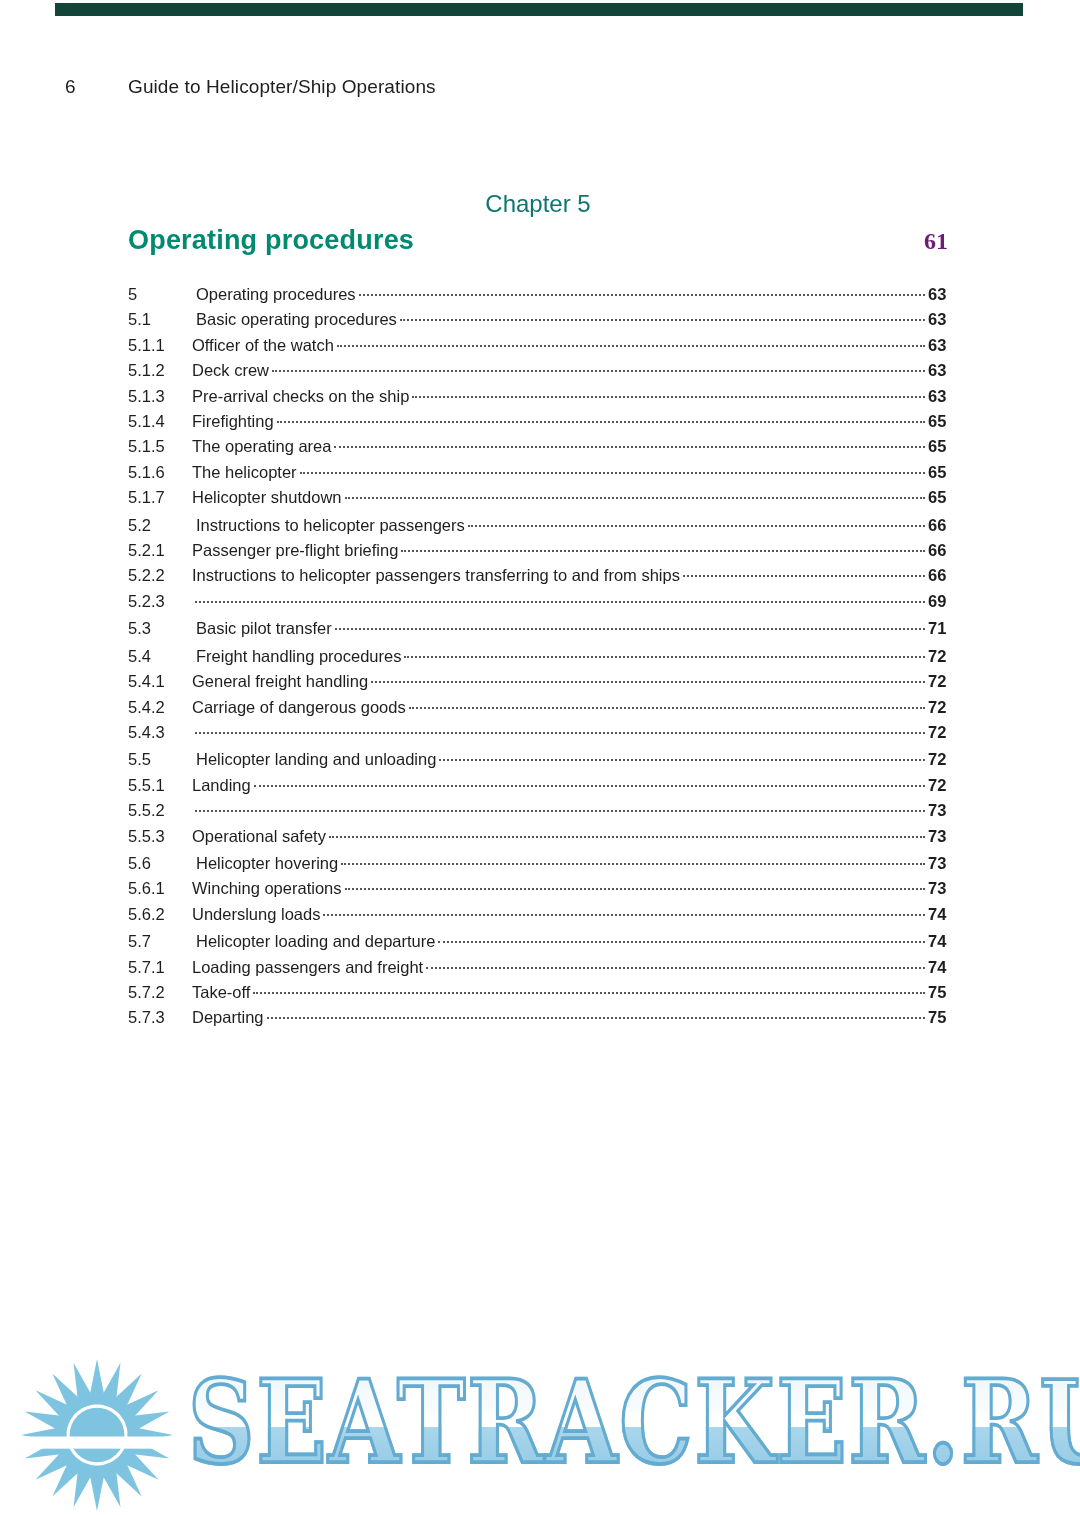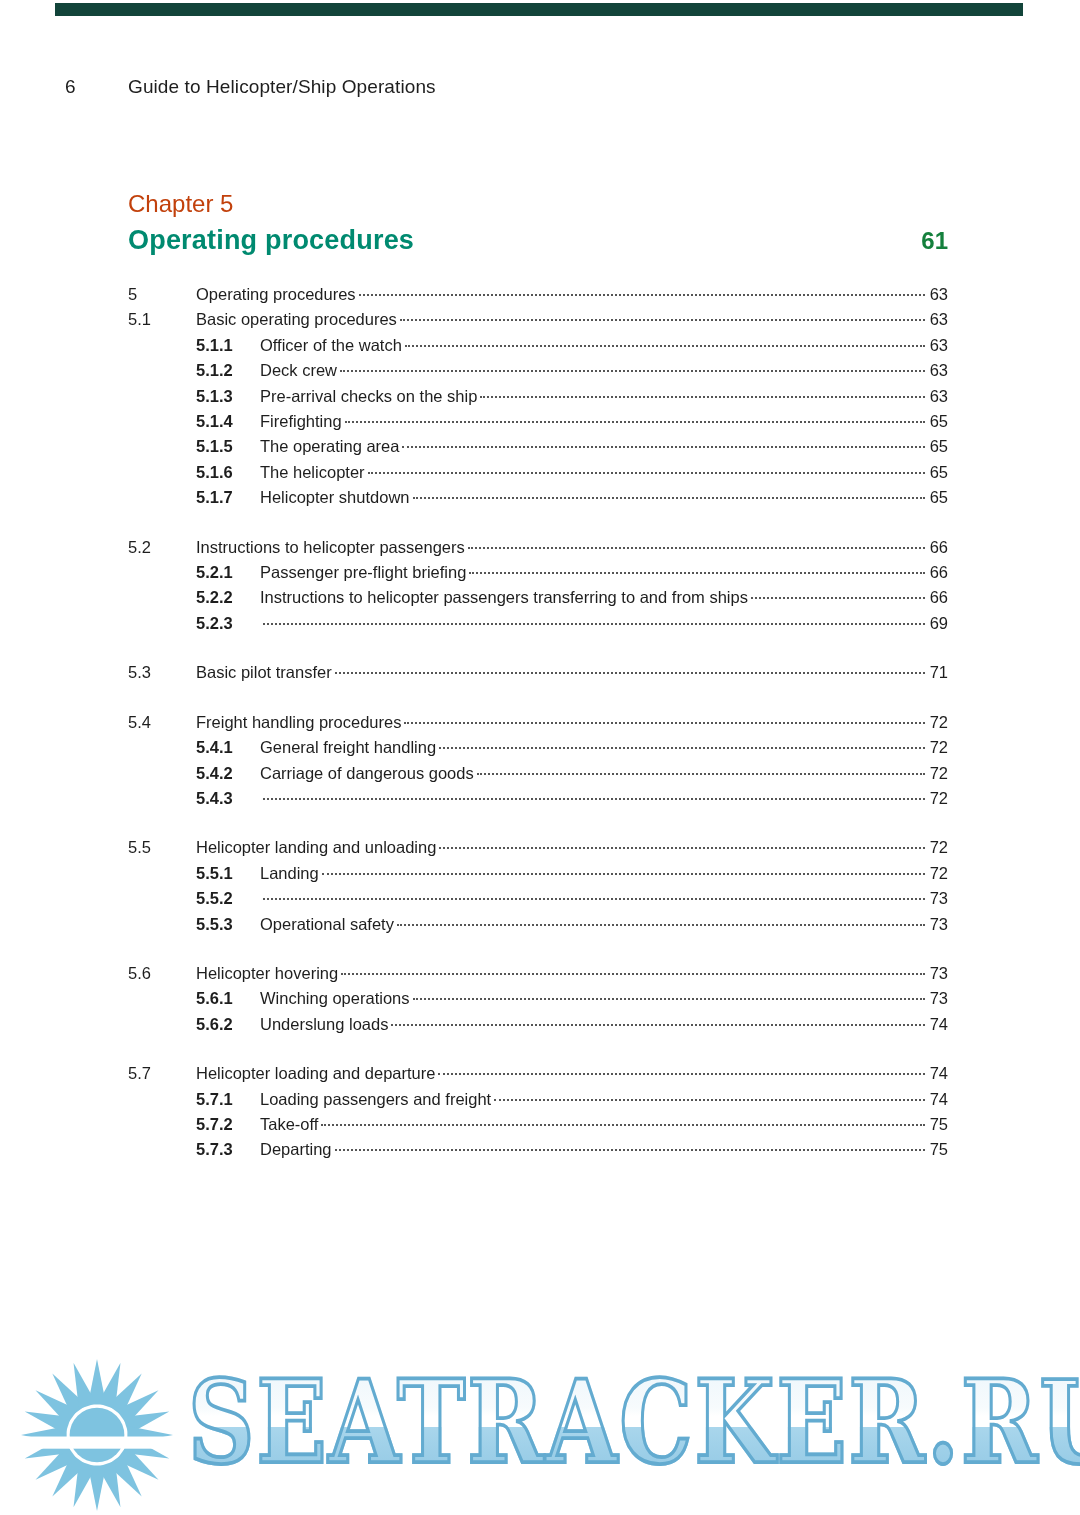--- a/index.html
+++ b/index.html
@@ -10,34 +10,34 @@
   }
   
   .topbar{position:absolute;top:3px;left:55px;width:968px;height:13px;background:#12443a;}
 
   
   .header{position:absolute;top:76px;left:65px;display:flex;align-items:baseline;font-size:19px;font-weight:500;letter-spacing:.1px;}
   .folio{width:63px;}
 
   
   .chapter{position:absolute;top:190px;left:128px;width:820px;}
-  .kicker{font-size:24px;color:#c2410c;}
+  .kicker{font-size:24px;color:#0f766e;text-align:center;}
   .title-row{display:flex;align-items:baseline;margin-top:7px;}
   .chapter-title{font-size:27px;font-weight:bold;color:#008a70;flex:1 1 auto;letter-spacing:.2px;}
-  .chapter-page{font-size:24px;font-weight:bold;color:#15803d;}
+  .chapter-page{font-size:24px;font-weight:bold;color:#701a75;font-family:Liberation Serif, serif;}
 
   
   .toc{position:absolute;top:282px;left:128px;width:820px;font-size:16.5px;}
   .toc-row{display:flex;align-items:baseline;line-height:25.4px;}
-  .toc-row.gap{margin-top:24px;}
+  .toc-row.gap{margin-top:2px;}
   .toc-num{flex:0 0 68px;}
-  .toc-row.level2 .toc-num{flex:0 0 64px;margin-left:68px;font-weight:bold;}
+  .toc-row.level2 .toc-num{flex:0 0 64px;}
   .toc-title{white-space:nowrap;flex:0 0 auto;}
   .toc-leader{flex:1 1 auto;min-width:10px;border-bottom:2px dotted #555;transform:translateY(-4px);margin:0 3px;}
-  .toc-page{flex:0 0 auto;min-width:20px;text-align:right;}
+  .toc-page{flex:0 0 auto;min-width:20px;text-align:left;font-weight:bold;}
 
   
   .watermark{position:absolute;left:8px;bottom:4px;display:flex;align-items:center;gap:2px;}
   .wm-sun{flex:0 0 auto;}
   .wm-text{
     font-family:"DejaVu Serif",serif;font-weight:bold;font-size:92px;letter-spacing:2px;white-space:nowrap;
     background:linear-gradient(to bottom,#eaf5fb 0%,#f7fbfd 40%,#ffffff 46%,#ffffff 54%,#a9d6ec 54%,#8cc5e2 100%);
     -webkit-background-clip:text;background-clip:text;color:transparent;
     -webkit-text-stroke:3px #63abd0;
     transform:scaleY(1.25);transform-origin:center bottom;

